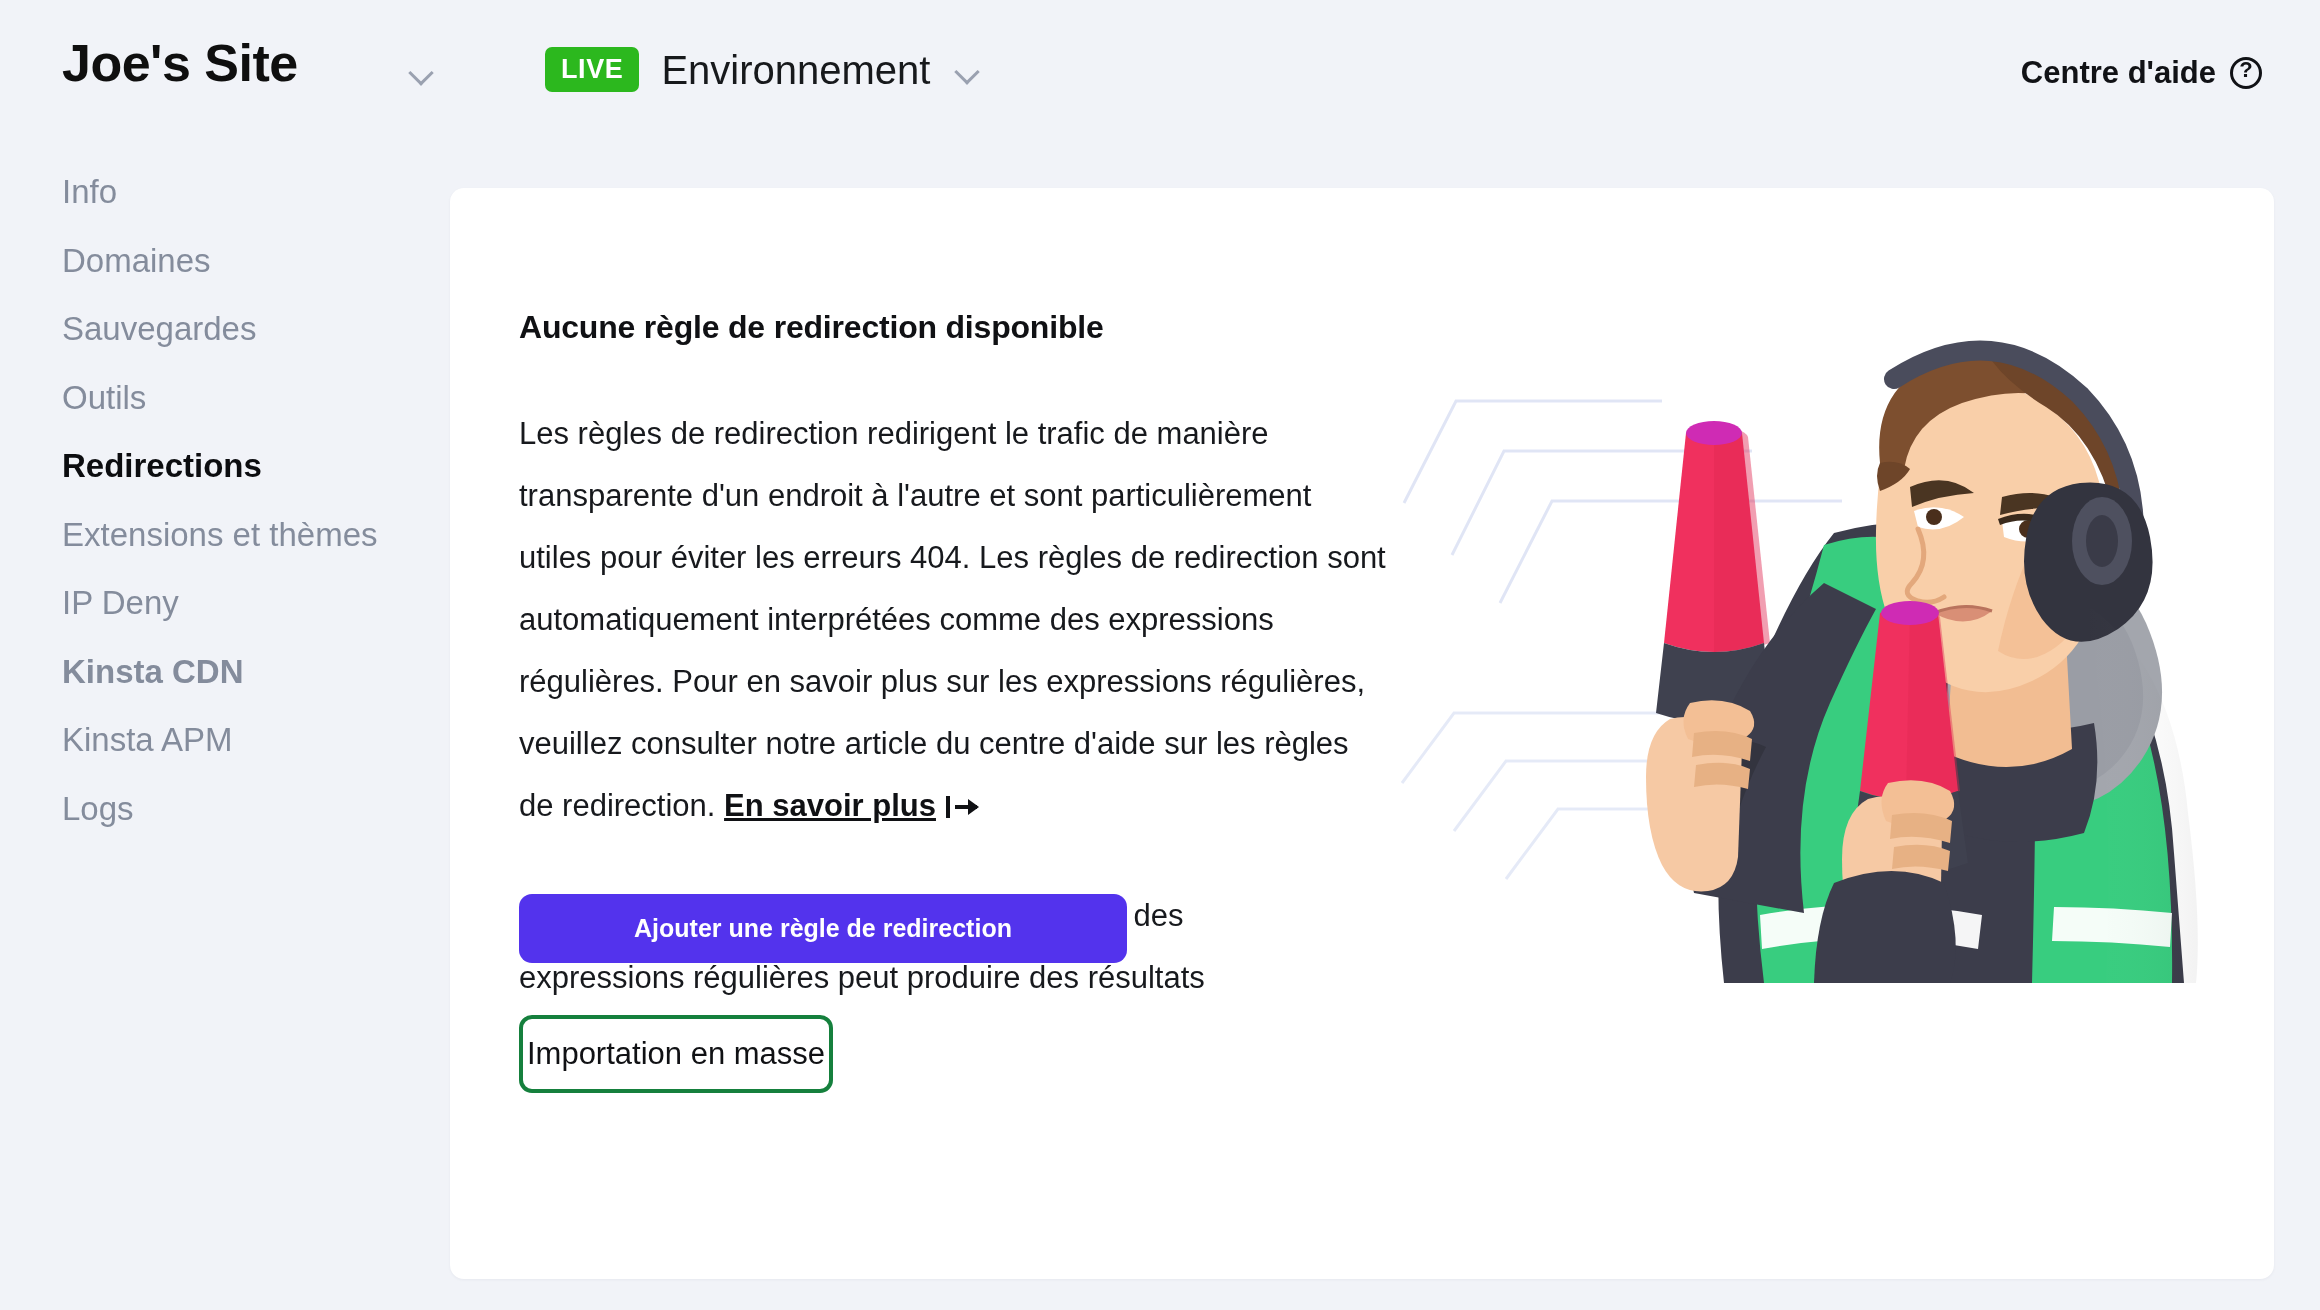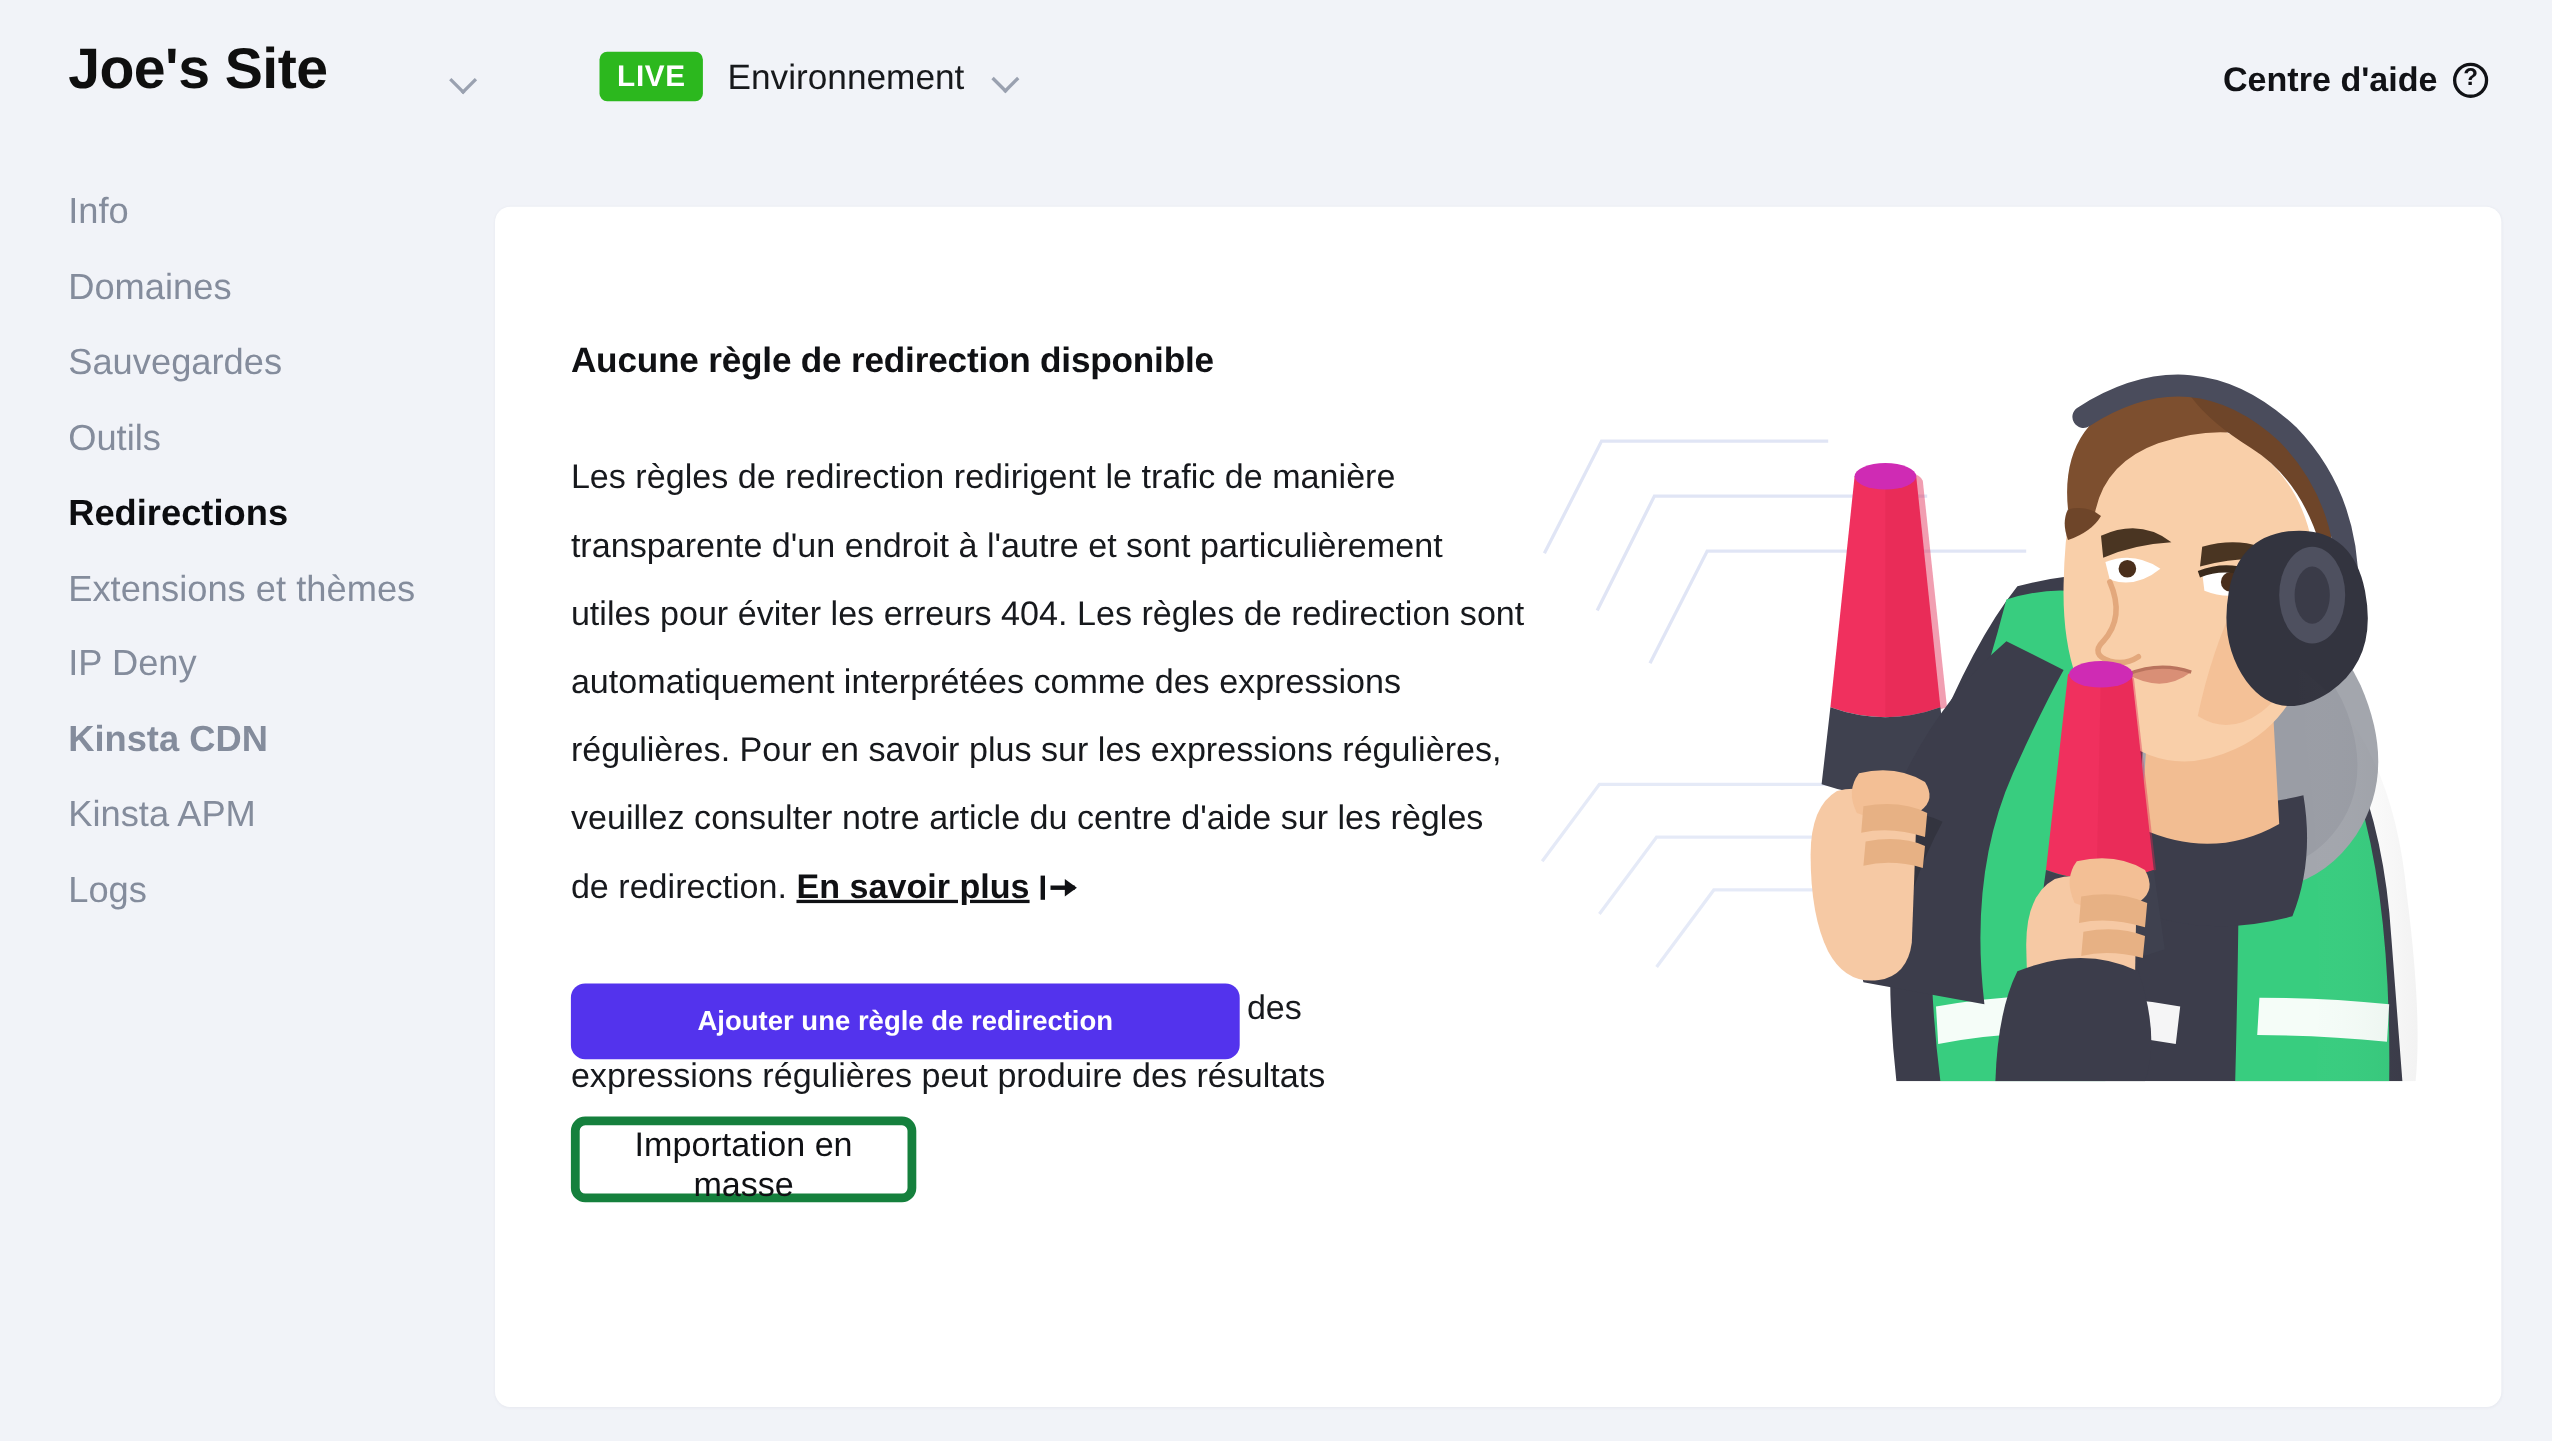--- a/index.html
+++ b/index.html
@@ -60,21 +60,21 @@
     color: #ffffff;
     font-size: 27px;
     font-weight: 700;
     letter-spacing: 0.6px;
     border-radius: 7px;
     padding: 6px 16px 7px;
     line-height: 32px;
   }
   .env-label {
     margin-left: 22px;
-    font-size: 32px;
+    font-size: 40px;
     color: #17191c;
     line-height: 44px;
     text-align: right;
   }
   .env-chevron { margin-left: 26px; margin-top: 4px; }
 
   .help-group {
     position: absolute;
     right: 58px;
     top: 52px;
@@ -210,21 +210,21 @@
     cursor: pointer;
   }
   .btn-secondary {
     position: absolute;
     left: 69px;
     top: 827px;
     width: 314px;
     height: 78px;
     background: #ffffff;
     color: #101114;
-    border: 8px solid #15803d;
+    border: 4px solid #15803d;
     border-radius: 13px;
     font-family: "Liberation Sans", sans-serif;
     font-size: 31px;
     font-weight: 400;
     cursor: pointer;
   }
 
   
   .illus {
     position: absolute;

